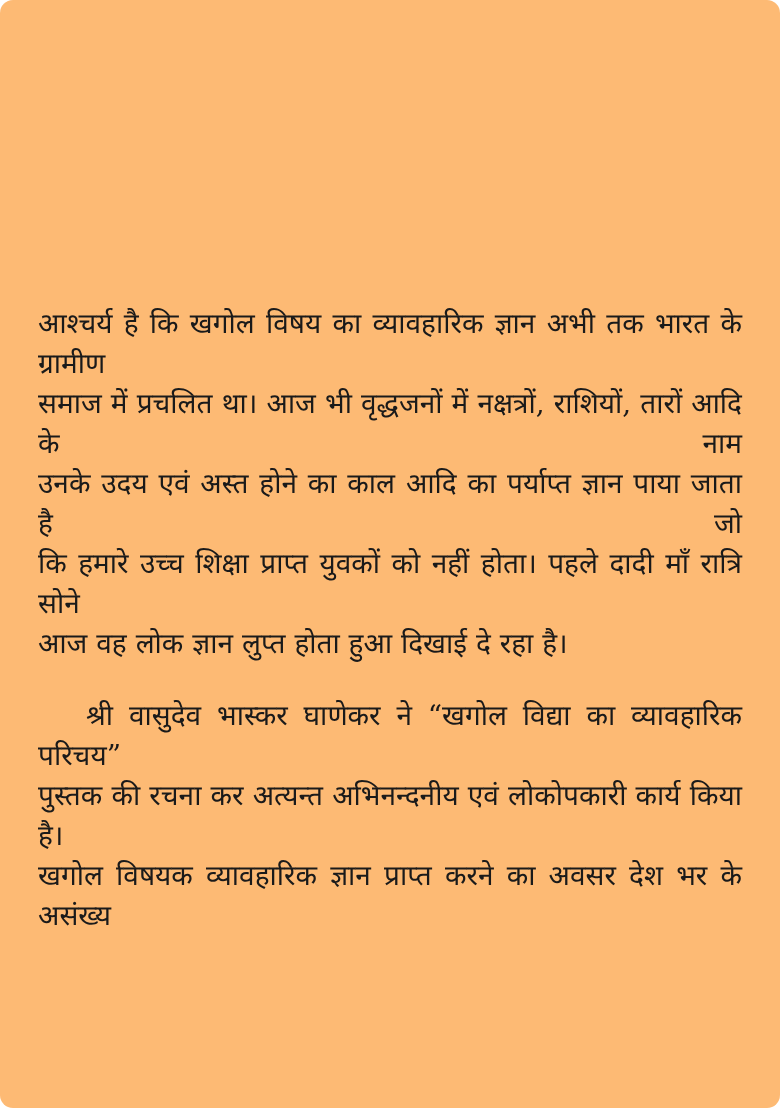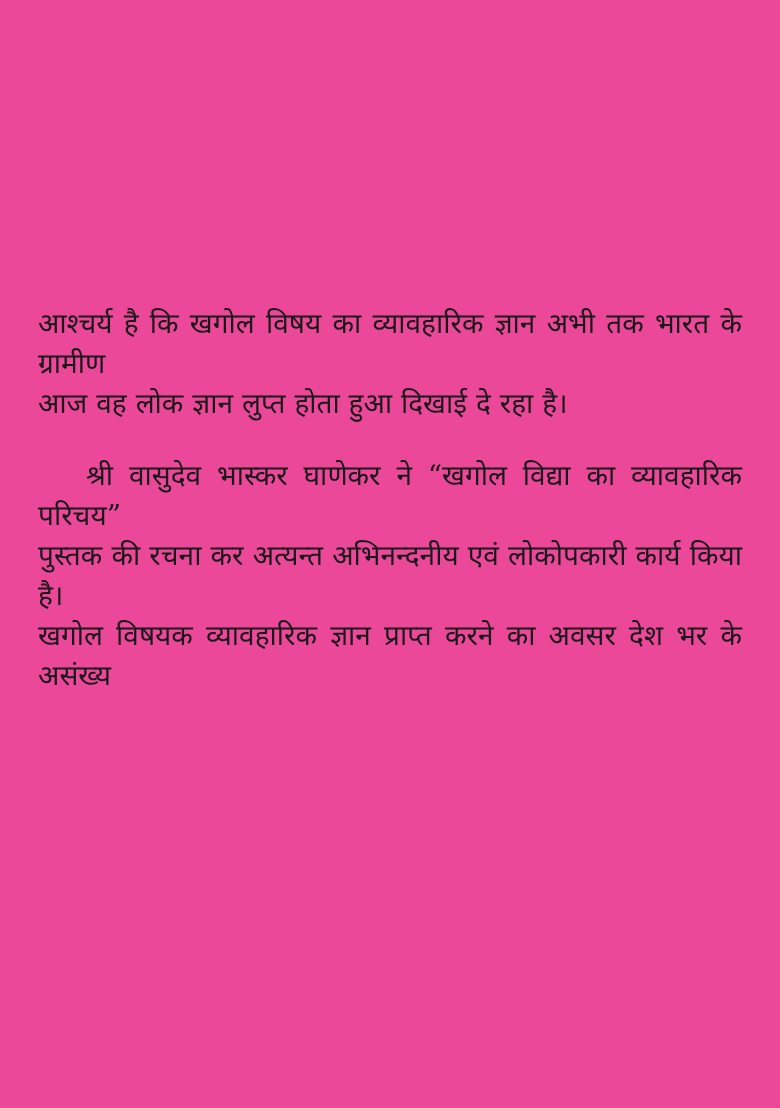--- a/index.html
+++ b/index.html
@@ -4,23 +4,24 @@
 <style>
   html, body {
     margin: 0;
     padding: 0;
     background: #ffffff;
   }
   .page {
     position: relative;
     width: 780px;
     height: 1108px;
-    background: #ec4899;
+    background: #fdba74;
     overflow: hidden;
     font-family: "DejaVu Serif", "Liberation Serif", serif;
+    border-radius: 13px;
   }
   .text-block {
     position: absolute;
     left: 38px;
     top: 304px;
     width: 704px;
     color: #1a1a1a;
     font-size: 28px;
     line-height: 40px;
     font-weight: 500;
@@ -49,20 +50,23 @@
   }
 </style>
 </head>
 <body>
 
 <div class="page">
   <div class="text-block">
 
     <div class="paragraph">
       <div class="text-line">आश्चर्य है कि खगोल विषय का व्यावहारिक ज्ञान अभी तक भारत के ग्रामीण</div>
+      <div class="text-line">समाज में प्रचलित था। आज भी वृद्धजनों में नक्षत्रों, राशियों, तारों आदि के नाम</div>
+      <div class="text-line">उनके उदय एवं अस्त होने का काल आदि का पर्याप्त ज्ञान पाया जाता है जो</div>
+      <div class="text-line">कि हमारे उच्च शिक्षा प्राप्त युवकों को नहीं होता। पहले दादी माँ रात्रि सोने</div>
       <div class="text-line last-line">आज वह लोक ज्ञान लुप्त होता हुआ दिखाई दे रहा है।</div>
     </div>
 
     <div class="paragraph">
       <div class="text-line indented">श्री वासुदेव भास्कर घाणेकर ने “खगोल विद्या का व्यावहारिक परिचय”</div>
       <div class="text-line">पुस्तक की रचना कर अत्यन्त अभिनन्दनीय एवं लोकोपकारी कार्य किया है।</div>
       <div class="text-line">खगोल विषयक व्यावहारिक ज्ञान प्राप्त करने का अवसर देश भर के असंख्य</div>
 
     </div>
 

